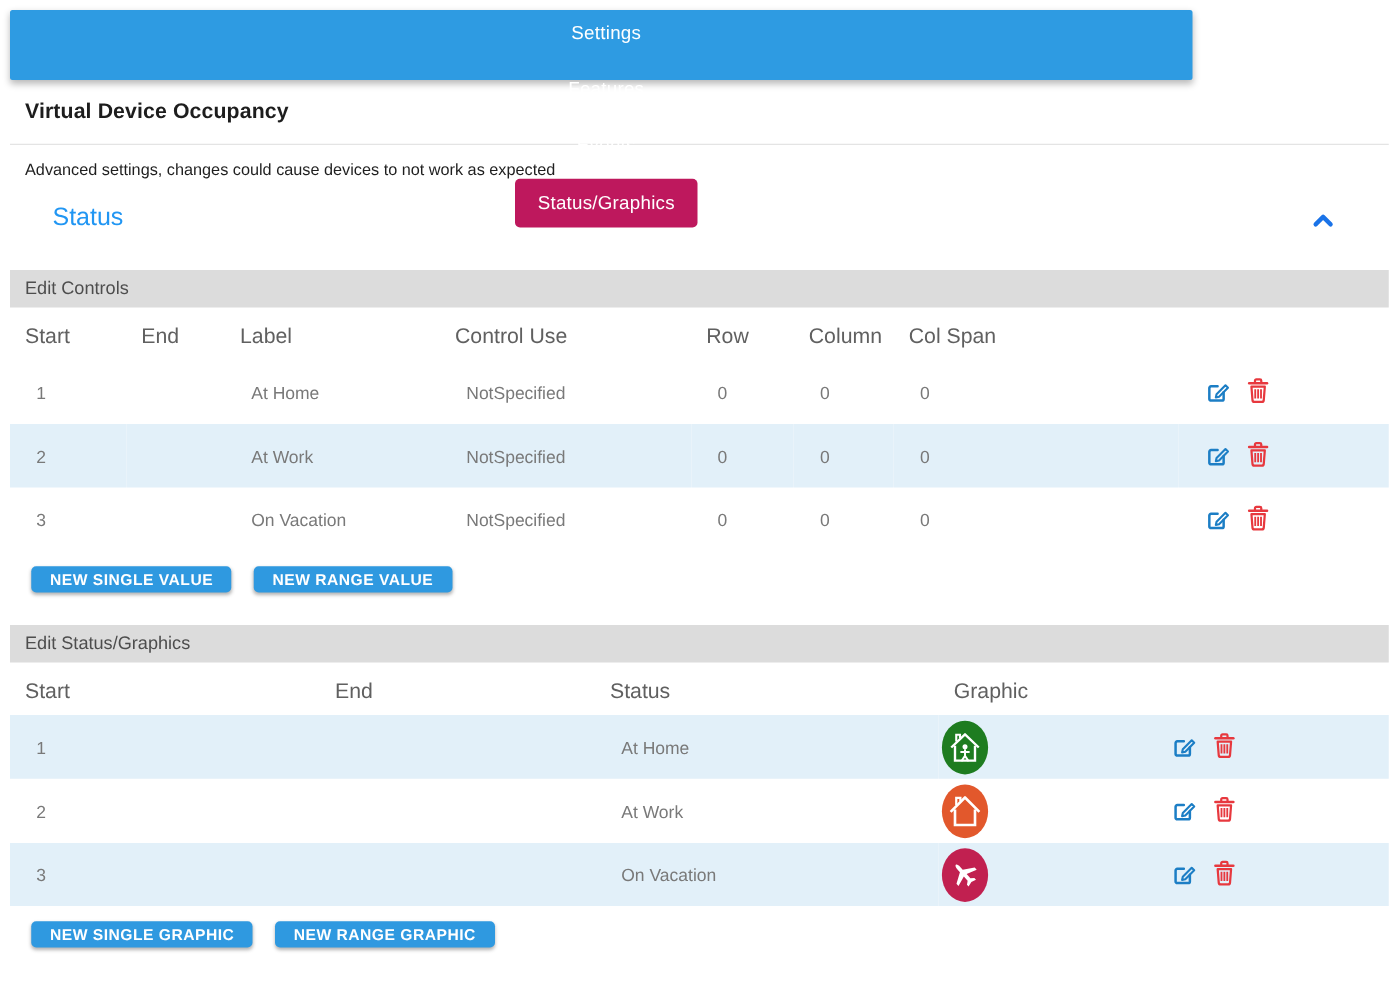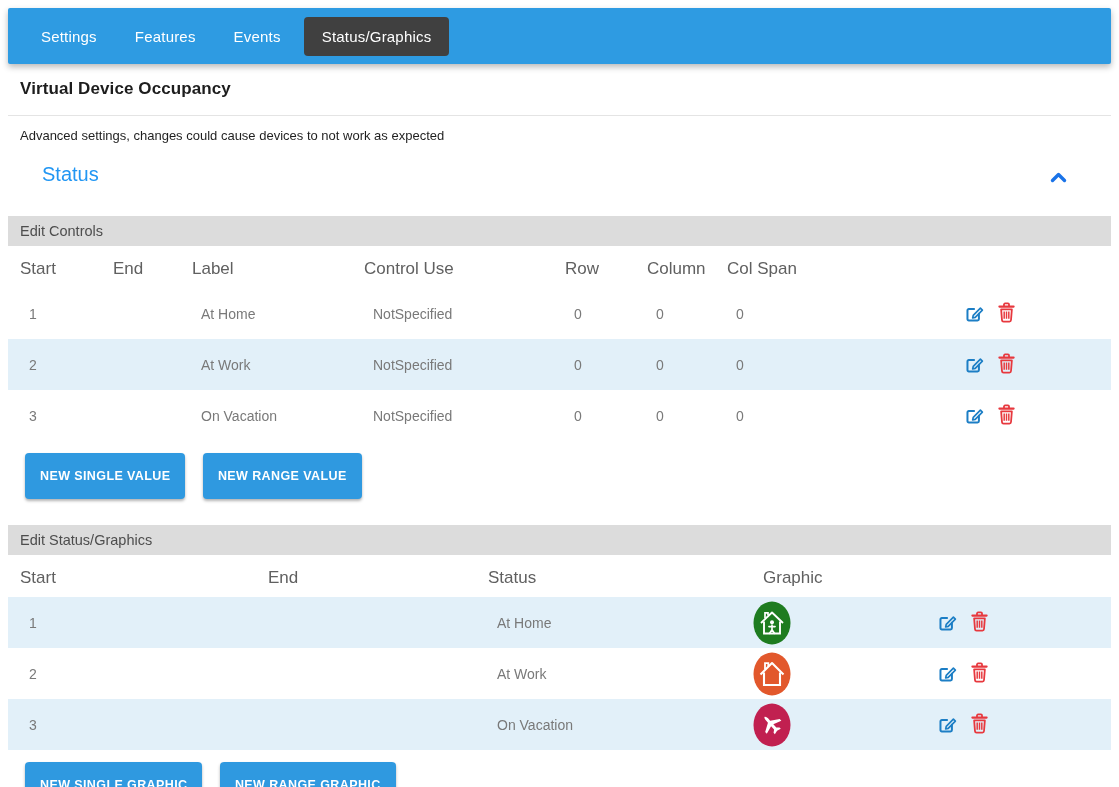--- a/index.html
+++ b/index.html
@@ -6,29 +6,30 @@
   html,body { margin:0; padding:0; }
   body {
     width:1119px; height:787px; background:#ffffff; overflow:hidden;
     font-family:"Liberation Sans", sans-serif;
     -webkit-font-smoothing:antialiased;
   }
   .page { padding:8px 8px 0 8px; width:1119px; }
 
   
   .topbar {
-    width:1103px; height:56px; background:#2E9BE2; border-radius:2px;
+    width:946px; height:56px; background:#2E9BE2; border-radius:2px;
     display:flex; align-items:center; padding:0 10px 0 18px; gap:8px;
     box-shadow:0 3px 6px rgba(0,0,0,0.28);
+    flex-direction:column;
   }
   .tab {
     color:#ffffff; font-size:15px; padding:10px 15px; border-radius:4px;
     cursor:pointer; letter-spacing:.2px; white-space:nowrap;
   }
-  .tab.active { background:#404040; padding:11px 18px; }
+  .tab.active { background:#be185d; padding:11px 18px; }
 
   
   .page-title {
     font-size:17px; font-weight:bold; color:#1d1d1d;
     margin:15px 0 0 12px; letter-spacing:.1px;
   }
   .divider { border-bottom:1px solid #e4e4e4; margin-top:16px; width:1103px; }
   .warning { font-size:13px; color:#1f1f1f; margin:12px 0 0 12px; }
 
   .status-header {
@@ -58,21 +59,21 @@
   td.graphic-cell { padding-left:2px; }
   td.actions-cell { padding-left:21px; }
   .icon-btn { display:inline-block; vertical-align:middle; cursor:pointer; margin-right:9px; }
   .graphic-badge { display:inline-block; vertical-align:middle; }
 
   
   .btn-row { margin:12px 0 26px 17px; }
   .btn-row.last { margin-bottom:16px; }
   .btn {
     background:#2F99E0; color:#ffffff; border:none; border-radius:4px;
-    height:46px; padding:0 15px; font-size:12.5px; font-weight:bold;
+    height:21px; padding:0 15px; font-size:12.5px; font-weight:bold;
     letter-spacing:.4px; margin-right:13px; cursor:pointer;
     box-shadow:0 2px 3px rgba(0,0,0,0.3);
     font-family:"Liberation Sans", sans-serif;
   }
 </style>
 </head>
 <body>
 
 <div class="page">
 

